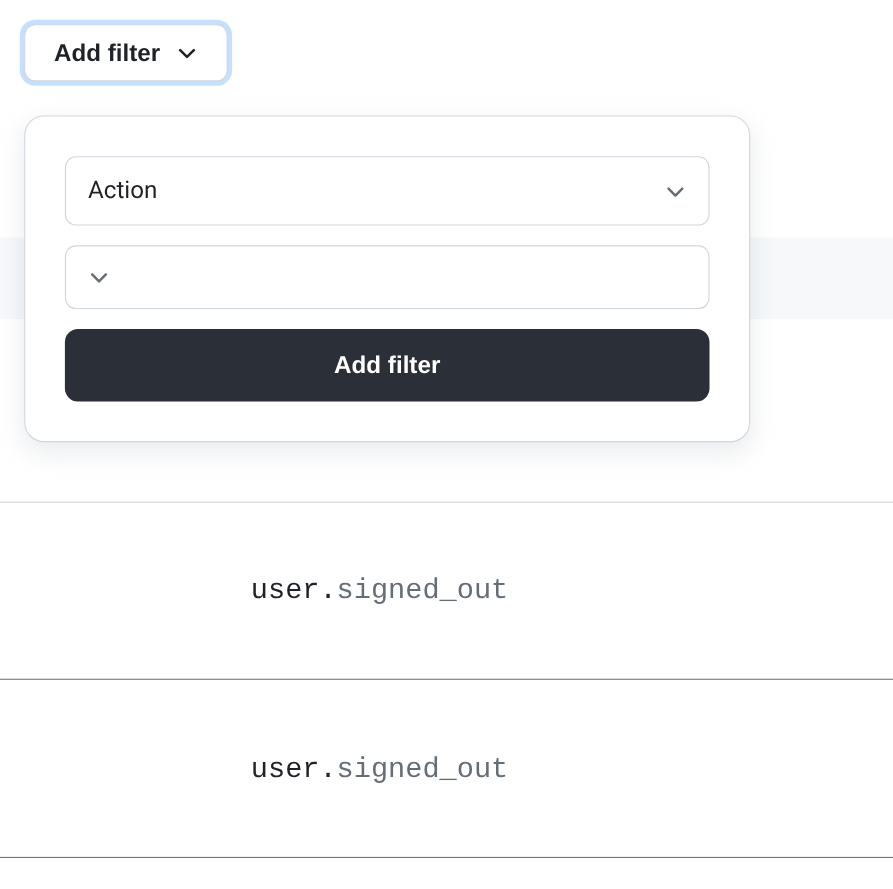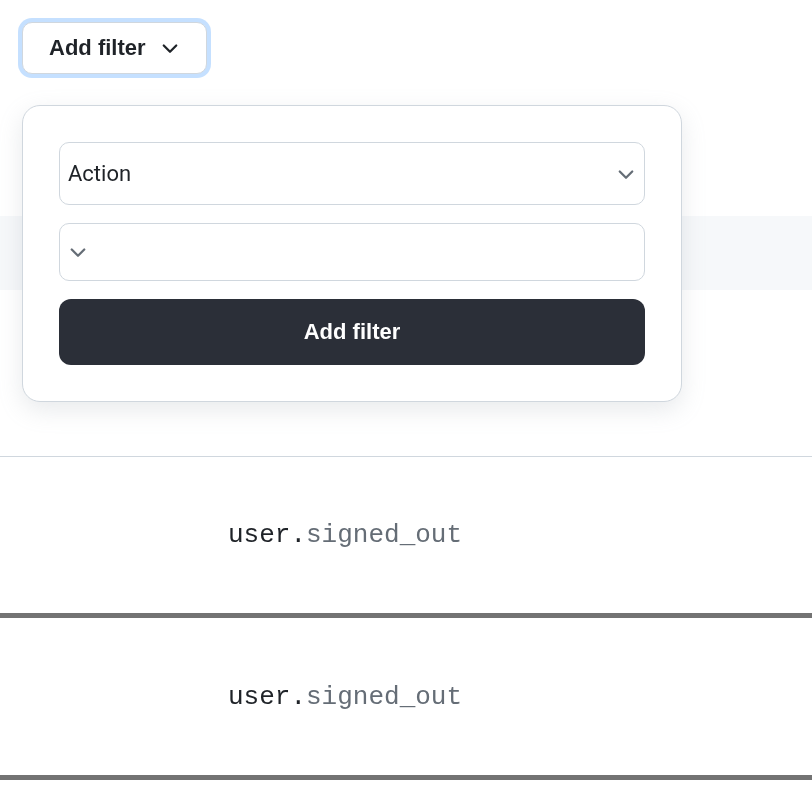--- a/index.html
+++ b/index.html
@@ -42,21 +42,21 @@
       border-radius: 18px;
       box-shadow: 0 8px 24px rgba(140,149,159,0.2);
       padding: 36px;
     }
 
     .sel {
       width: 100%;
       display: flex;
       align-items: center;
       justify-content: space-between;
-      padding: 18px 8px;
+      padding: 18px 20px;
       border: 1px solid #d0d7de;
       border-radius: 10px;
       background: #fff;
       font-size: 22px;
       color: #1f2328;
       cursor: pointer;
       margin-bottom: 18px;
     }
     .sel .chev { color: #656d76; display: inline-flex; }
 
@@ -80,21 +80,21 @@
       height: 74px;
       background: #f6f8fa;
       z-index: -1;
     }
 
     .row {
       position: absolute;
       left: 0;
       right: 0;
       height: 162px;
-      border-bottom: 5px solid #737373;
+      border-bottom: 1px solid #737373;
       display: flex;
       align-items: center;
       z-index: -1;
     }
     .row-top-border {
       border-top: 1px solid #d0d7de;
     }
     .row .label {
       margin-left: 228px;
       font-family: ui-monospace, SFMono-Regular, "SF Mono", Menlo, Consolas, "Liberation Mono", monospace;

